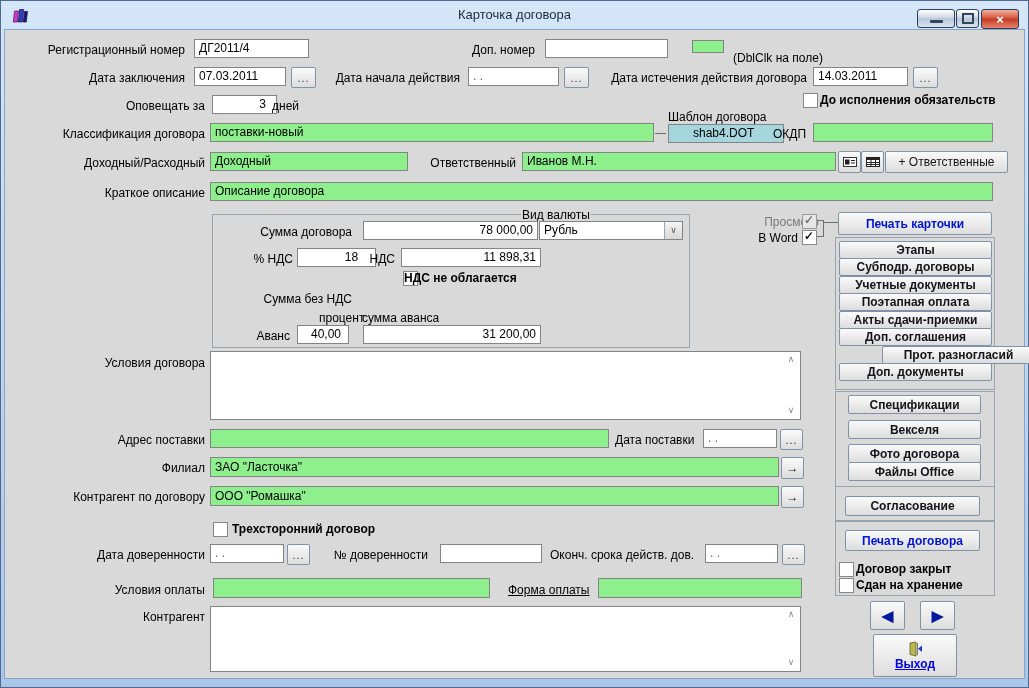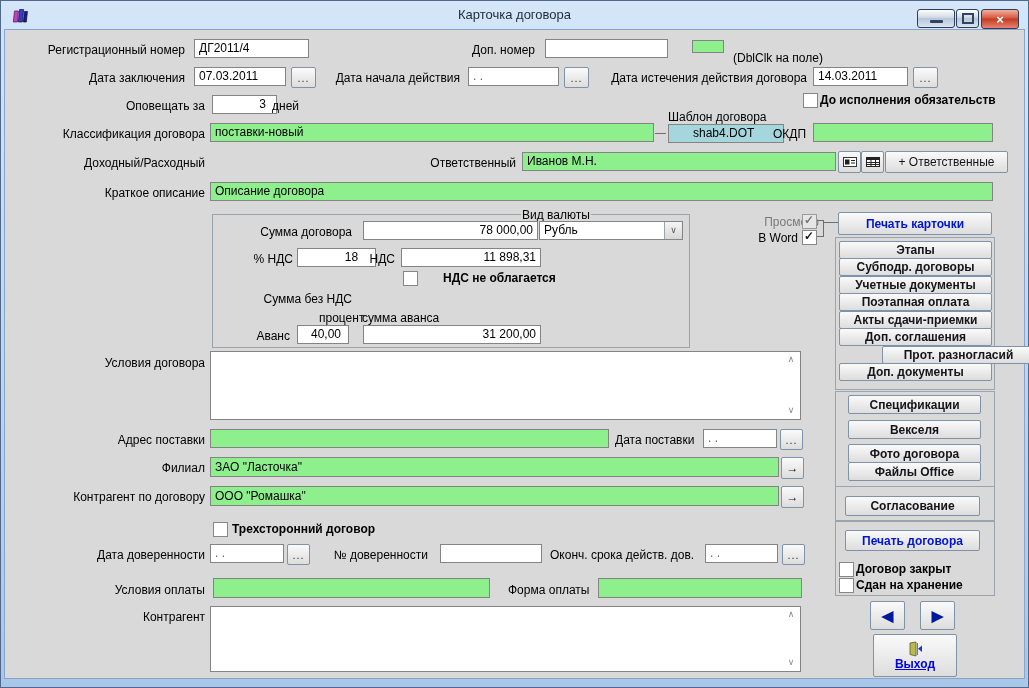--- a/index.html
+++ b/index.html
@@ -93,20 +93,21 @@
 
   <div class="lbl" style="left:668px;top:110px;">Шаблон договора</div>
   <div class="lbl r" style="left:40px;top:127px;width:165px;">Классификация договора</div>
   <div class="fld grn" style="left:210px;top:123px;width:434px;">поставки-новый</div>
   <div class="line" style="left:655px;top:133px;width:11px;height:1px;"></div>
   <div class="fld cyanf" style="left:668px;top:124px;width:86px;">shab4.DOT</div>
   <div class="lbl" style="left:773px;top:127px;">ОКДП</div>
   <div class="fld grn" style="left:813px;top:123px;width:170px;"></div>
 
   <div class="lbl r" style="left:45px;top:156px;width:160px;">Доходный/Расходный</div>
+  <div class="fld grn" style="left:210px;top:152px;width:188px;">Доходный</div>
   <div class="lbl r" style="left:408px;top:156px;width:108px;">Ответственный</div>
   <div class="fld grn" style="left:522px;top:152px;width:304px;">Иванов М.Н.</div>
   <div class="btn" style="left:838px;top:151px;width:21px;height:20px;">
     <svg width="16" height="14" viewBox="0 0 16 14">
       <rect x="1.5" y="2.5" width="13" height="9" fill="#fff" stroke="#333"></rect>
       <rect x="3" y="4.5" width="4.5" height="5" fill="#222"></rect>
       <line x1="9" y1="5.5" x2="13" y2="5.5" stroke="#222"></line>
       <line x1="9" y1="8" x2="13" y2="8" stroke="#222"></line>
     </svg>
   </div>
@@ -131,21 +132,21 @@
   <div class="fld num" style="left:363px;top:221px;width:165px;">78 000,00</div>
   <div class="fld" style="left:539px;top:221px;width:120px;padding-right:18px;">
     <span>Рубль</span>
     <span class="combo-btn">∨</span>
   </div>
   <div class="lbl r" style="left:246px;top:252px;width:47px;">% НДС</div>
   <div class="fld" style="left:297px;top:248px;width:39px;text-align:center;padding-left:34px;">18</div>
   <div class="lbl r" style="left:360px;top:252px;width:35px;">НДС</div>
   <div class="fld num" style="left:401px;top:248px;width:130px;">11 898,31</div>
   <div class="cb" style="left:403px;top:271px;"></div>
-  <div class="lbl b" style="left:443px;top:271px;">НДС не облагается</div>
+  <div class="lbl b" style="left:404px;top:271px;">НДС не облагается</div>
   <div class="lbl r" style="left:240px;top:292px;width:112px;">Сумма без НДС</div>
   <div class="lbl" style="left:295px;top:311px;padding-left:24px;">процент</div>
   <div class="lbl" style="left:362px;top:311px;">сумма аванса</div>
   <div class="lbl r" style="left:248px;top:329px;width:42px;">Аванс</div>
   <div class="fld num" style="left:297px;top:325px;width:39px;padding-right:7px;">40,00</div>
   <div class="fld num" style="left:363px;top:325px;width:168px;">31 200,00</div>
 
   <div class="lbl r gray" style="left:740px;top:215px;width:58px;">Просмотр</div>
   <div class="cb checked graycb" style="left:802px;top:214px;"></div>
   <div class="lbl r" style="left:750px;top:231px;width:48px;">В Word</div>
@@ -227,21 +228,21 @@
   <div class="fld dim" style="left:210px;top:544px;width:64px;"> .  .</div>
   <div class="btn sm" style="left:287px;top:544px;width:21px;height:19px;">...</div>
   <div class="lbl r" style="left:320px;top:548px;width:108px;">№ доверенности</div>
   <div class="fld" style="left:440px;top:544px;width:92px;"></div>
   <div class="lbl r" style="left:550px;top:548px;width:143px;">Оконч. срока действ. дов.</div>
   <div class="fld dim" style="left:705px;top:544px;width:63px;"> .  .</div>
   <div class="btn sm" style="left:782px;top:544px;width:21px;height:19px;">...</div>
 
   <div class="lbl r" style="left:70px;top:583px;width:135px;">Условия оплаты</div>
   <div class="fld grn" style="left:213px;top:578px;width:267px;height:18px;"></div>
-  <div class="lbl" style="left:508px;top:583px;">Форма оплаты</div>
+  <div class="lbl" style="left:508px;top:583px;text-decoration:underline;">Форма оплаты</div>
   <div class="fld grn" style="left:598px;top:578px;width:194px;height:18px;"></div>
 
   <div class="lbl r" style="left:95px;top:610px;width:110px;">Контрагент</div>
   <div class="area" style="left:210px;top:606px;width:589px;height:64px;"></div>
   <span class="scr" style="left:784px;top:609px;">∧</span>
   <span class="scr" style="left:784px;top:657px;">∨</span>
 
 </div>
 
 </body></html>

